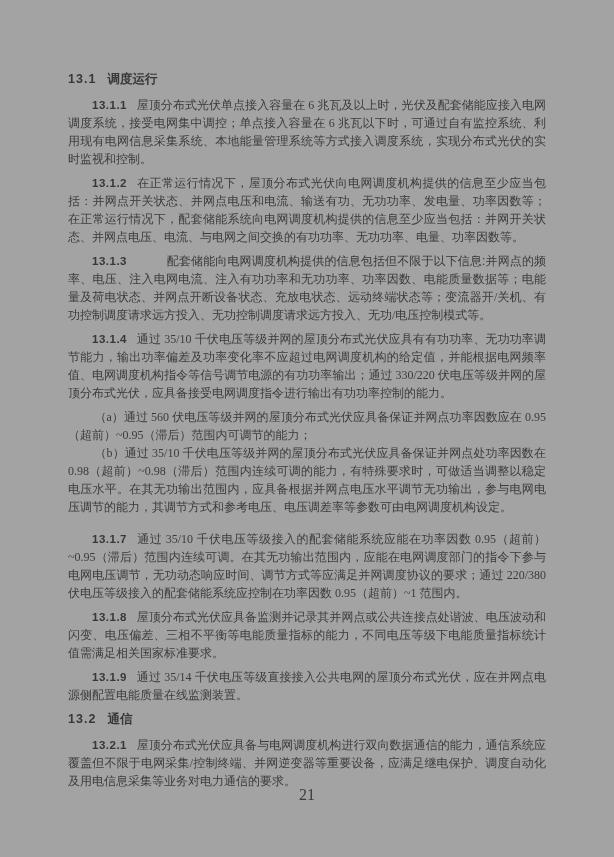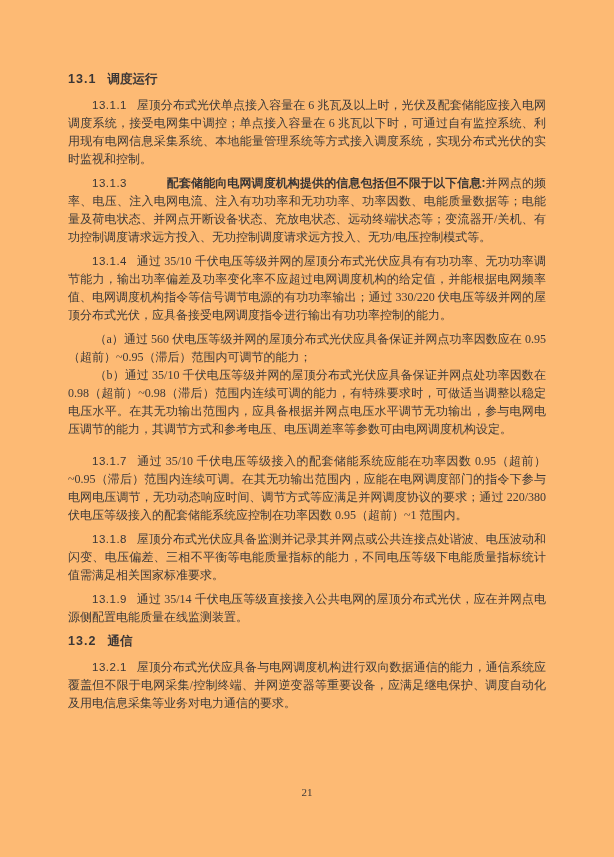--- a/index.html
+++ b/index.html
@@ -6,83 +6,84 @@
   html, body { background: #ffffff; }
   body {
     width: 614px; height: 857px;
     font-family: "Liberation Serif", "DejaVu Serif", serif;
     color: #3e3a39;
     overflow: hidden;
   }
   .page {
     position: relative;
     width: 614px; height: 857px;
-    background: #fdba74;
+    background: #a3a3a3;
     padding: 70px 68px 0 68px;
   }
   .h {
     font-family: "Liberation Sans", "DejaVu Sans", sans-serif;
     font-weight: 700;
     font-size: 12.5px;
     line-height: 18px;
     color: #3a3636;
     margin-bottom: 8px;
   }
   .h .num { margin-right: 0.9em; letter-spacing: 1px; }
   .cl {
     font-size: 12px;
     line-height: 18px;
     text-align: justify;
     text-indent: 2em;
     margin-bottom: 6px;
   }
   .cl .num {
     font-family: "Liberation Sans", "DejaVu Sans", sans-serif;
-    font-weight: 400;
+    font-weight: 700;
     color: #3a3636;
     margin-right: 0.85em;
     letter-spacing: 0.5px;
     font-size: 11.5px;
   }
   .cl .lead-bold {
     font-family: "Liberation Sans", "DejaVu Sans", sans-serif;
-    font-weight: 700;
+    font-weight: 400;
     color: #3a3636;
     padding-left: 30px;
   }
   .item {
     font-size: 12px;
     line-height: 18px;
     text-align: justify;
     text-indent: 2.2em;
     margin-bottom: 0;
   }
   .tight { margin-bottom: 0; }
   .small-gap { margin-bottom: 3px; }
   .gap-before { margin-top: 14px; }
   .sec2 { }
   .pageno {
     position: absolute;
     left: 0; right: 0;
     top: 786px;
     text-align: center;
-    font-size: 11px;
+    font-size: 16px;
     color: #3e3a39;
     font-family: "Liberation Serif", "DejaVu Serif", serif;
   }
 </style>
 </head>
 <body>
 
 <div class="page">
 
   <h2 class="h"><span class="num">13.1</span><span>调度运行</span></h2>
 
   <p class="cl"><span class="num">13.1.1</span><span>屋顶分布式光伏单点接入容量在 6 兆瓦及以上时，光伏及配套储能应接入电网调度系统，接受电网集中调控；单点接入容量在 6 兆瓦以下时，可通过自有监控系统、利用现有电网信息采集系统、本地能量管理系统等方式接入调度系统，实现分布式光伏的实时监视和控制。</span></p>
 
+  <p class="cl"><span class="num">13.1.2</span><span>在正常运行情况下，屋顶分布式光伏向电网调度机构提供的信息至少应当包括：并网点开关状态、并网点电压和电流、输送有功、无功功率、发电量、功率因数等；在正常运行情况下，配套储能系统向电网调度机构提供的信息至少应当包括：并网开关状态、并网点电压、电流、与电网之间交换的有功功率、无功功率、电量、功率因数等。</span></p>
 
   <p class="cl"><span class="num">13.1.3</span><span class="lead-bold">配套储能向电网调度机构提供的信息包括但不限于以下信息:</span><span>并网点的频率、电压、注入电网电流、注入有功功率和无功功率、功率因数、电能质量数据等；电能量及荷电状态、并网点开断设备状态、充放电状态、远动终端状态等；变流器开/关机、有功控制调度请求远方投入、无功控制调度请求远方投入、无功/电压控制模式等。</span></p>
 
   <p class="cl"><span class="num">13.1.4</span><span>通过 35/10 千伏电压等级并网的屋顶分布式光伏应具有有功功率、无功功率调节能力，输出功率偏差及功率变化率不应超过电网调度机构的给定值，并能根据电网频率值、电网调度机构指令等信号调节电源的有功功率输出；通过 330/220 伏电压等级并网的屋顶分布式光伏，应具备接受电网调度指令进行输出有功功率控制的能力。</span></p>
 
 
   <p class="item tight"><span>（a）通过 560 伏电压等级并网的屋顶分布式光伏应具备保证并网点功率因数应在 0.95（超前）~0.95（滞后）范围内可调节的能力；</span></p>
 
   <p class="item tight"><span>（b）通过 35/10 千伏电压等级并网的屋顶分布式光伏应具备保证并网点处功率因数在 0.98（超前）~0.98（滞后）范围内连续可调的能力，有特殊要求时，可做适当调整以稳定电压水平。在其无功输出范围内，应具备根据并网点电压水平调节无功输出，参与电网电压调节的能力，其调节方式和参考电压、电压调差率等参数可由电网调度机构设定。</span></p>
 

